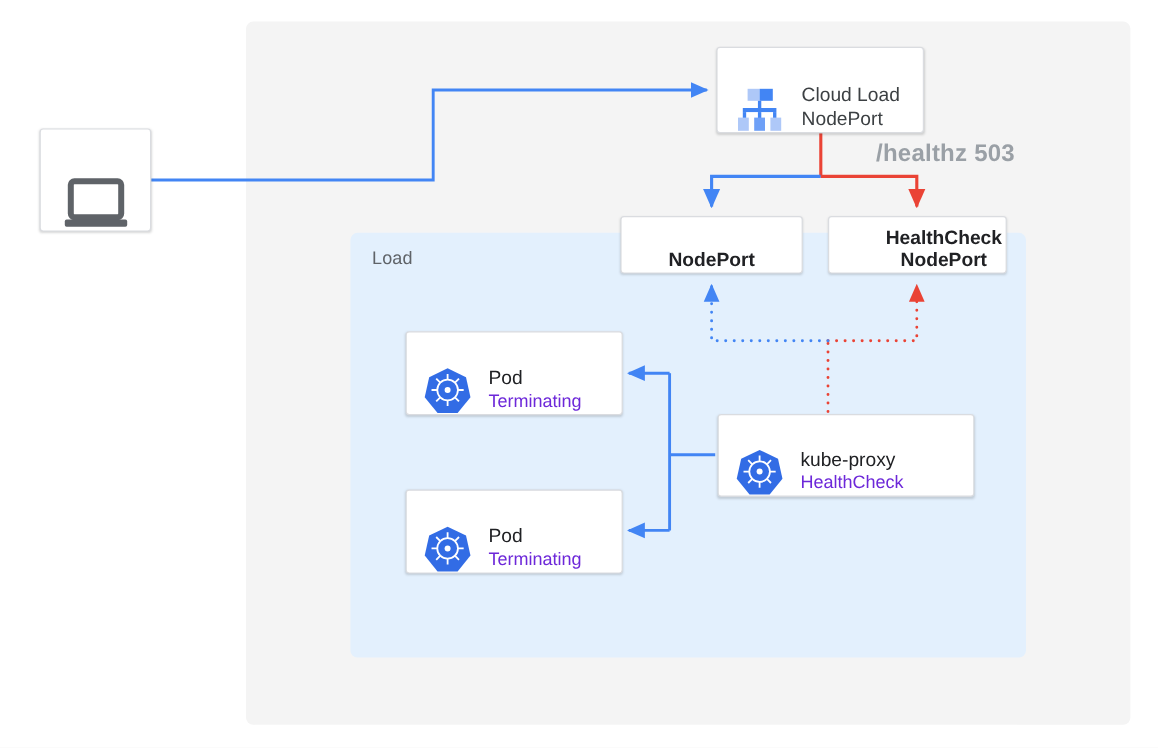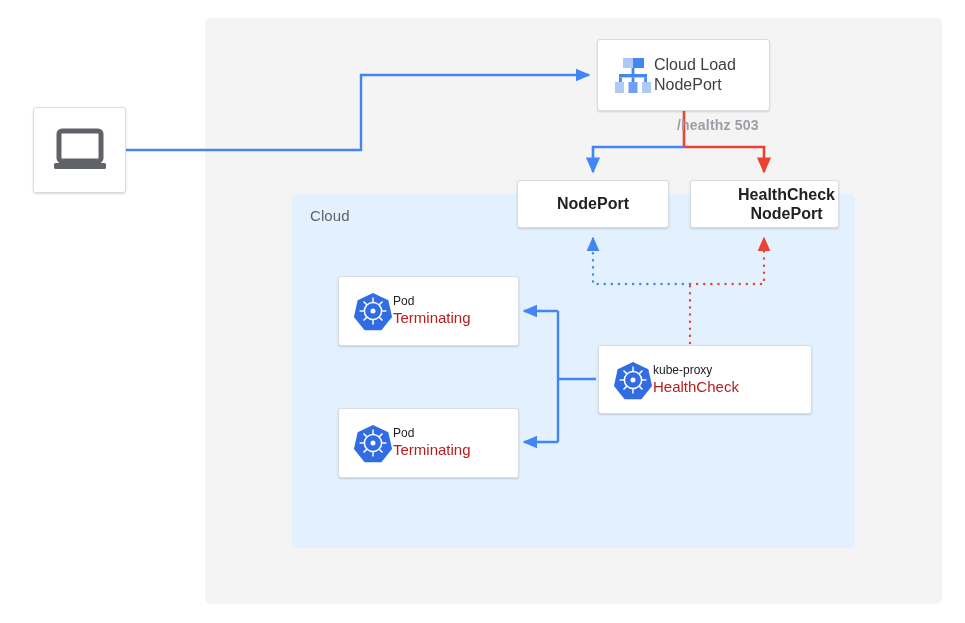--- a/index.html
+++ b/index.html
@@ -28,27 +28,27 @@
   }
 
   
   .card{
     position:absolute;background:#ffffff;
     border:1px solid #dadce0;border-radius:3px;
     box-shadow:0 1px 2px rgba(60,64,67,.20);
     box-sizing:border-box;
   }
   .card-row{
-    display:flex;align-items:center;height:100%;
-    padding:0 14px;box-sizing:border-box;
+    display:flex;align-items:flex-end;height:100%;
+    padding:0 14px;box-sizing:border-box;gap:14px;
   }
   .card-ico{flex:0 0 auto;display:flex;align-items:center;justify-content:center;}
   .card-txt{display:flex;flex-direction:column;justify-content:center;line-height:1.26;}
-  .t-main{font-size:12px;color:#202124;}
-  .t-sub{font-size:15px;color:#b91c1c;}
+  .t-main{font-size:16px;color:#202124;}
+  .t-sub{font-size:15px;color:#6d28d9;}
 
   
   .card-client{left:33px;top:107px;width:93px;height:86px;}
   .card-client .card-row{justify-content:center;padding:0;}
 
   .card-clb{left:597px;top:39px;width:173px;height:72px;}
   .card-clb .t-main{font-size:16px;color:#3c4043;}
 
   .card-nodeport{left:517px;top:180px;width:152px;height:48px;}
   .card-hcnodeport{left:690px;top:180px;width:149px;height:48px;padding-left:44px;}
@@ -62,21 +62,21 @@
   
   #wires{position:absolute;left:0;top:0;width:965px;height:623px;pointer-events:none;}
 </style>
 </head>
 <body>
 
 <div id="stage">
 
   <div class="panel-outer"></div>
   <div class="panel-nodes"></div>
-  <div class="panel-nodes-label">Cloud</div>
+  <div class="panel-nodes-label">Load</div>
 
   <svg id="wires" viewBox="0 0 965 623">
     <defs>
       <marker id="ahBlue" viewBox="0 0 10 10" refX="9" refY="5" markerWidth="6.2" markerHeight="6.2" orient="auto-start-reverse">
         <path d="M0,0.6 L10,5 L0,9.4 z" fill="#4285f4"></path>
       </marker>
       <marker id="ahRed" viewBox="0 0 10 10" refX="9" refY="5" markerWidth="6.2" markerHeight="6.2" orient="auto-start-reverse">
         <path d="M0,0.6 L10,5 L0,9.4 z" fill="#ea4335"></path>
       </marker>
     </defs>
@@ -110,21 +110,21 @@
     </g>
 
     <g>
       <path d="M596,379 L558,379" fill="none" stroke="#4285f4" stroke-width="2.4"></path>
       <path d="M558,311 L558,442" fill="none" stroke="#4285f4" stroke-width="2.4"></path>
       <path d="M558,311 L524,311" fill="none" stroke="#4285f4" stroke-width="2.4" marker-end="url(#ahBlue)"></path>
       <path d="M558,442 L524,442" fill="none" stroke="#4285f4" stroke-width="2.4" marker-end="url(#ahBlue)"></path>
     </g>
   </svg>
 
-  <div style="position:absolute;left:677px;top:117px;font-size:14px;font-weight:bold;color:#9aa0a6;letter-spacing:.2px;">/healthz 503</div>
+  <div style="position:absolute;left:730px;top:117px;font-size:20px;font-weight:bold;color:#9aa0a6;letter-spacing:.2px;">/healthz 503</div>
 
   <div class="card card-client">
     <div class="card-row">
       <span class="card-ico">
         <svg width="54" height="44" viewBox="0 0 54 44" aria-hidden="true">
           <rect x="6" y="3" width="42" height="30" rx="3" ry="3" fill="none" stroke="#5f6368" stroke-width="5"></rect>
           <rect x="1" y="35" width="52" height="6" rx="1.5" fill="#5f6368"></rect>
         </svg>
       </span>
     </div>

